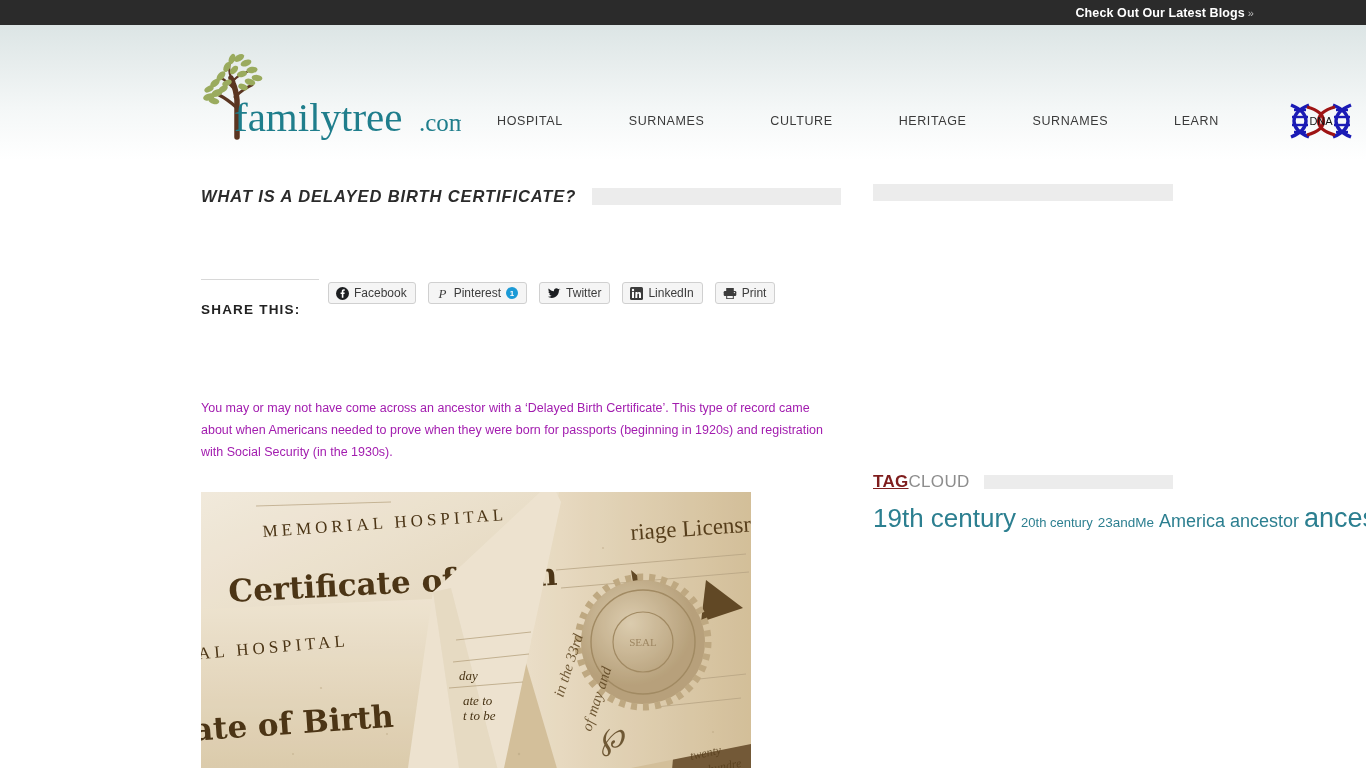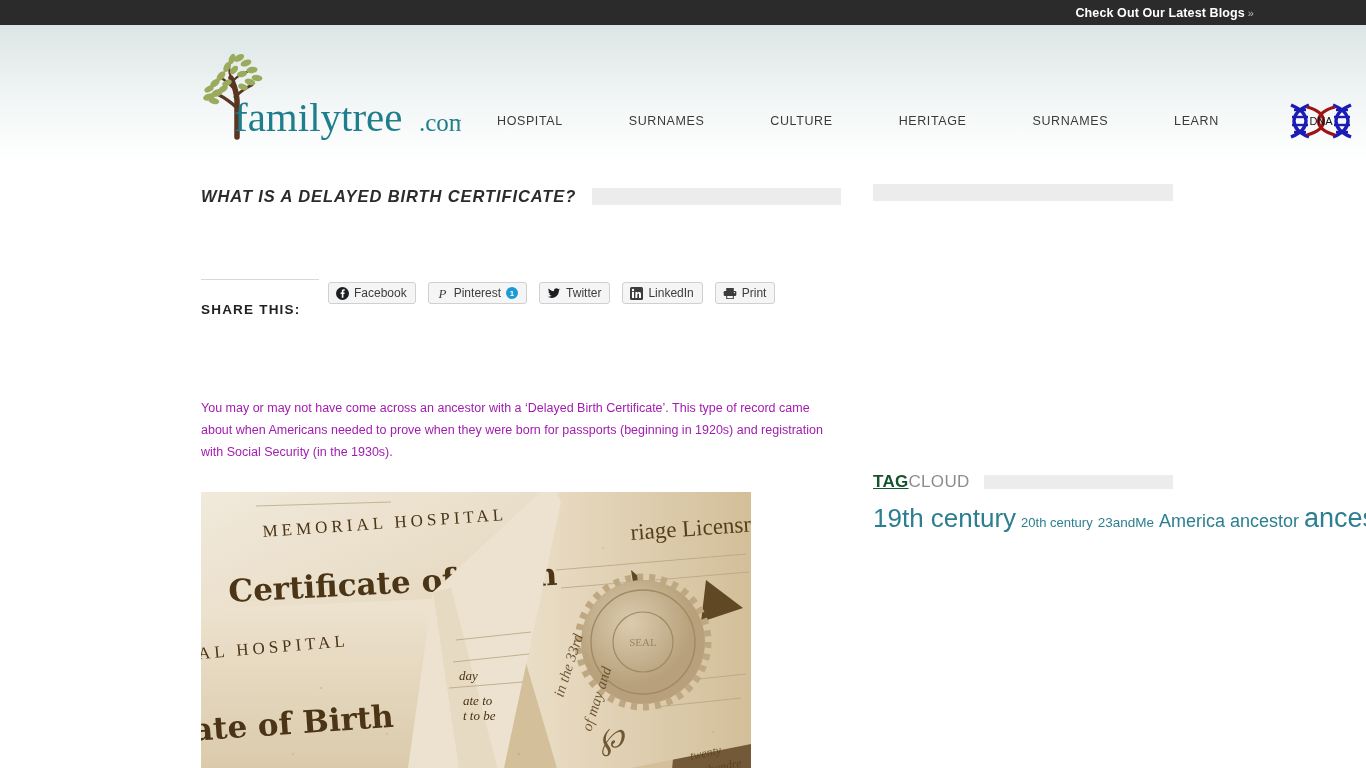--- a/index.html
+++ b/index.html
@@ -205,21 +205,21 @@
   }
   .tagcloud-head {
     margin-top: 271px;
     display: flex;
     align-items: center;
     height: 20px;
   }
   .tc-strong {
     font-size: 17px;
     font-weight: bold;
-    color: #14532d;
+    color: #7f1d1d;
     letter-spacing: 0.3px;
     text-decoration: underline;
   }
   .tc-light {
     font-size: 17px;
     color: #8d8d8d;
     letter-spacing: 0.3px;
   }
   .tc-ph {
     flex: 1;

